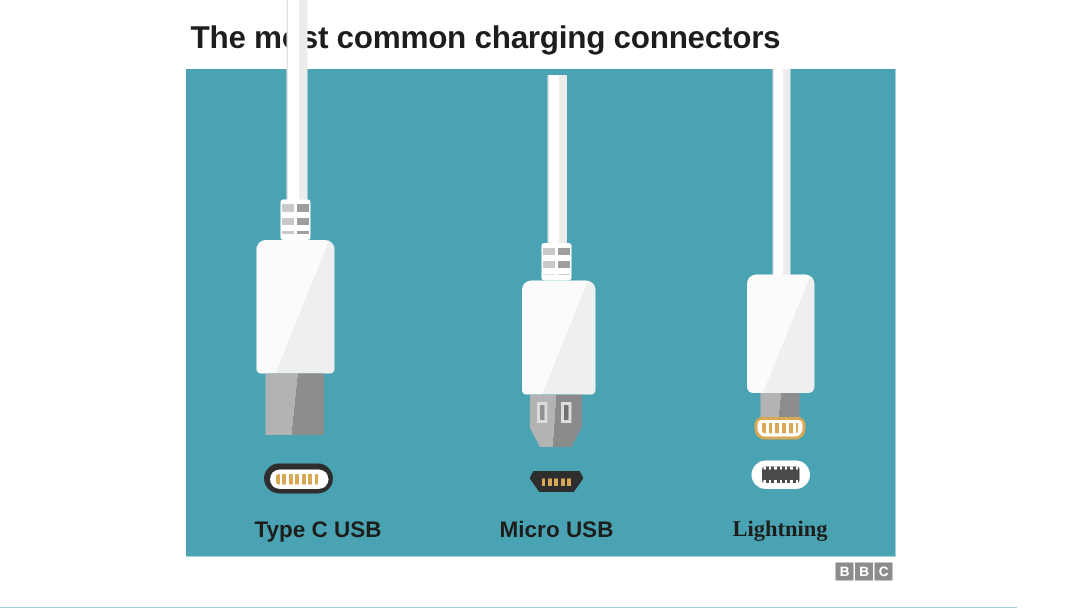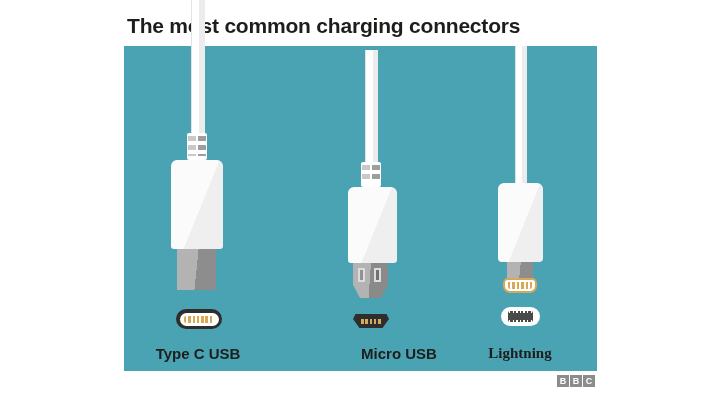--- a/index.html
+++ b/index.html
@@ -117,33 +117,33 @@
   <div class="teal-panel"></div>
 
   <div class="title">The most common charging connectors</div>
 
   <div>
     <div class="cable" style="left:191px;top:0;width:14px;height:135px;"></div>
     <div class="relief" style="left:187px;top:133px;width:20px;height:27px;"></div>
     <div class="plug-body" style="left:171px;top:160px;width:52px;height:89px;"></div>
     <div class="metal" style="left:177px;top:249px;width:39px;height:41px;"></div>
     <div class="portc"></div>
-    <div class="label" style="left:198px;">Type C USB</div>
+    <div class="label" style="left:212px;">Type C USB</div>
   </div>
 
   <div>
     <div class="cable" style="left:365px;top:50px;width:13px;height:114px;"></div>
     <div class="relief" style="left:361px;top:162px;width:20px;height:25px;"></div>
     <div class="plug-body" style="left:348px;top:187px;width:49px;height:76px;"></div>
     <div class="micro-tip">
       <div class="micro-slot s1"></div>
       <div class="micro-slot s2"></div>
     </div>
     <div class="portm"></div>
-    <div class="label" style="left:371px;margin-left:28px;">Micro USB</div>
+    <div class="label" style="left:371px;">Micro USB</div>
   </div>
 
   <div>
     <div class="cable" style="left:515px;top:46px;width:12px;height:139px;"></div>
     <div class="plug-body lightning-body" style="left:498px;top:183px;width:45px;height:79px;"></div>
     <div class="metal" style="left:507px;top:262px;width:26px;height:16px;"></div>
     <div class="lightning-tip"></div>
     <div class="portl"></div>
     <div class="label" style="left:520px;font-family:Liberation Serif, serif;">Lightning</div>
   </div>

